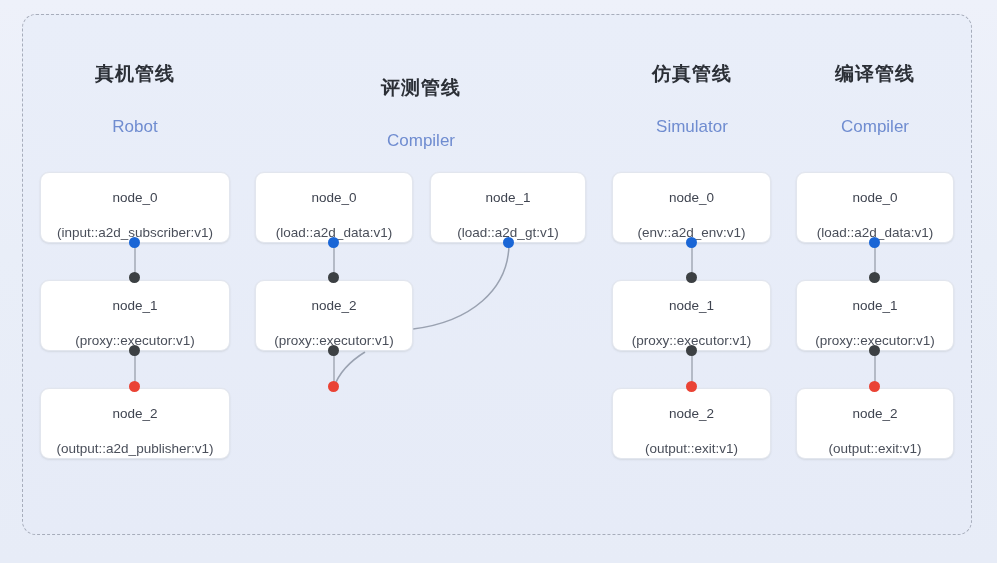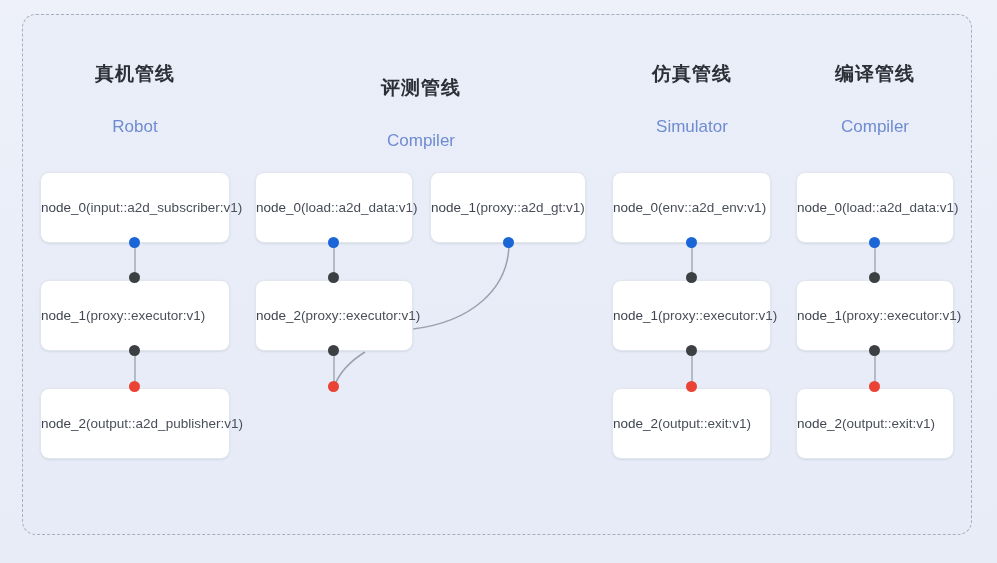--- a/index.html
+++ b/index.html
@@ -55,24 +55,25 @@
   }
   
   .node {
     position: absolute;
     box-sizing: border-box;
     background: #ffffff;
     border: 1px solid #e2e6ee;
     border-radius: 9px;
     box-shadow: 0 1px 2px rgba(60,64,67,0.10), 0 0 0 0.5px rgba(230,234,242,0.6);
     display: flex;
-    flex-direction: row;
+    flex-direction: column;
     align-items: center;
-    justify-content: flex-start;
+    justify-content: flex-end;
     z-index: 3;
+    gap: 16px;
   }
   .node .title {
     font-size: 13.5px;
     color: #3f4450;
     line-height: 19px;
     white-space: nowrap;
   }
   .node .sub {
     font-size: 13.5px;
     color: #4a4f5a;
@@ -165,21 +166,21 @@
   <div class="node" style="left:255px; top:172px; width:158px; height:71px;">
     <div class="title">node_0</div>
     <div class="sub">(load::a2d_data:v1)</div>
   </div>
   <div class="dot out-blue" style="left:328px; top:237px;"></div>
   <div class="link" style="left:333px; top:242px; height:38px;"></div>
   <div class="dot in-dark" style="left:328px; top:272px;"></div>
 
   <div class="node" style="left:430px; top:172px; width:156px; height:71px;">
     <div class="title">node_1</div>
-    <div class="sub">(proxy::a2d_gt:v1)</div>
+    <div class="sub">(load::a2d_gt:v1)</div>
   </div>
   <div class="dot out-blue" style="left:503px; top:237px;"></div>
 
   <div class="node" style="left:255px; top:280px; width:158px; height:71px;">
     <div class="title">node_2</div>
     <div class="sub">(proxy::executor:v1)</div>
   </div>
   <div class="dot out-dark" style="left:328px; top:345px;"></div>
   <div class="link" style="left:333px; top:350px; height:38px;"></div>
   <div class="dot in-red" style="left:328px; top:381px;"></div>

